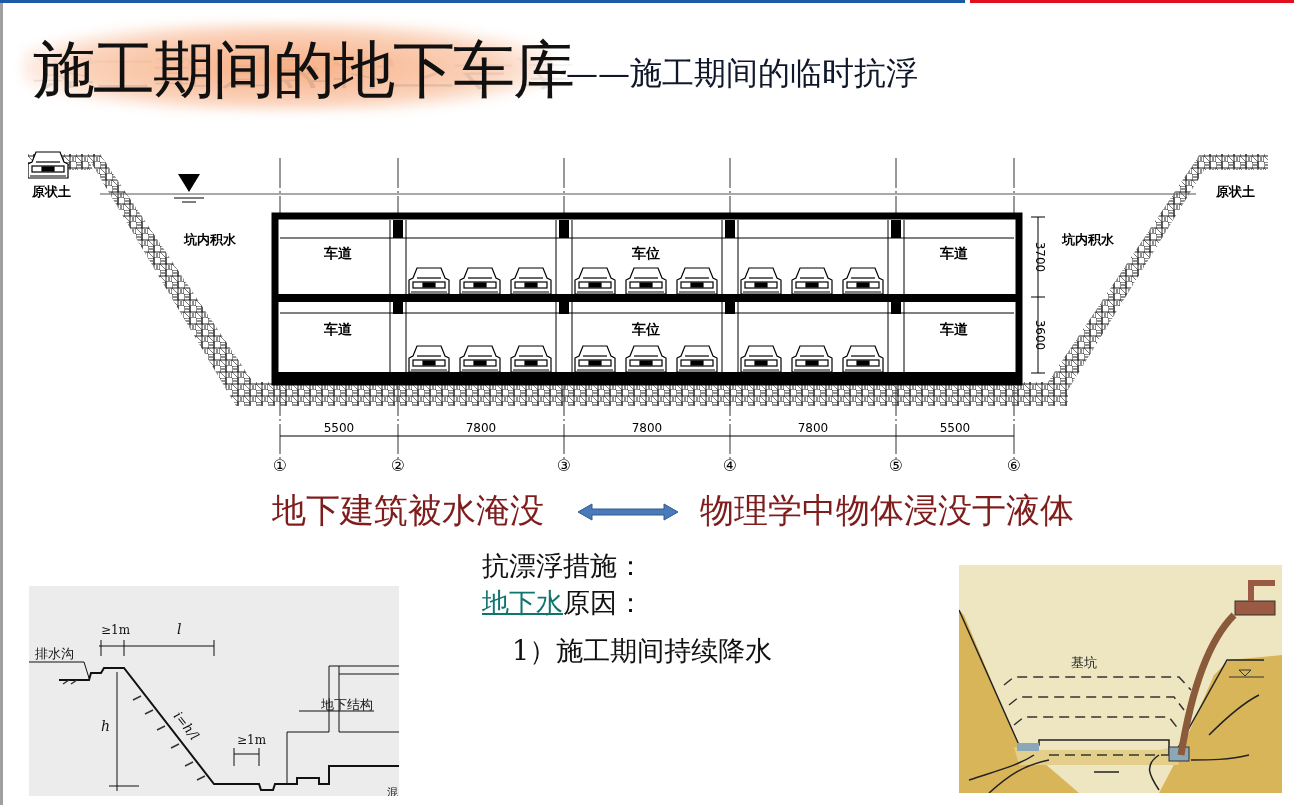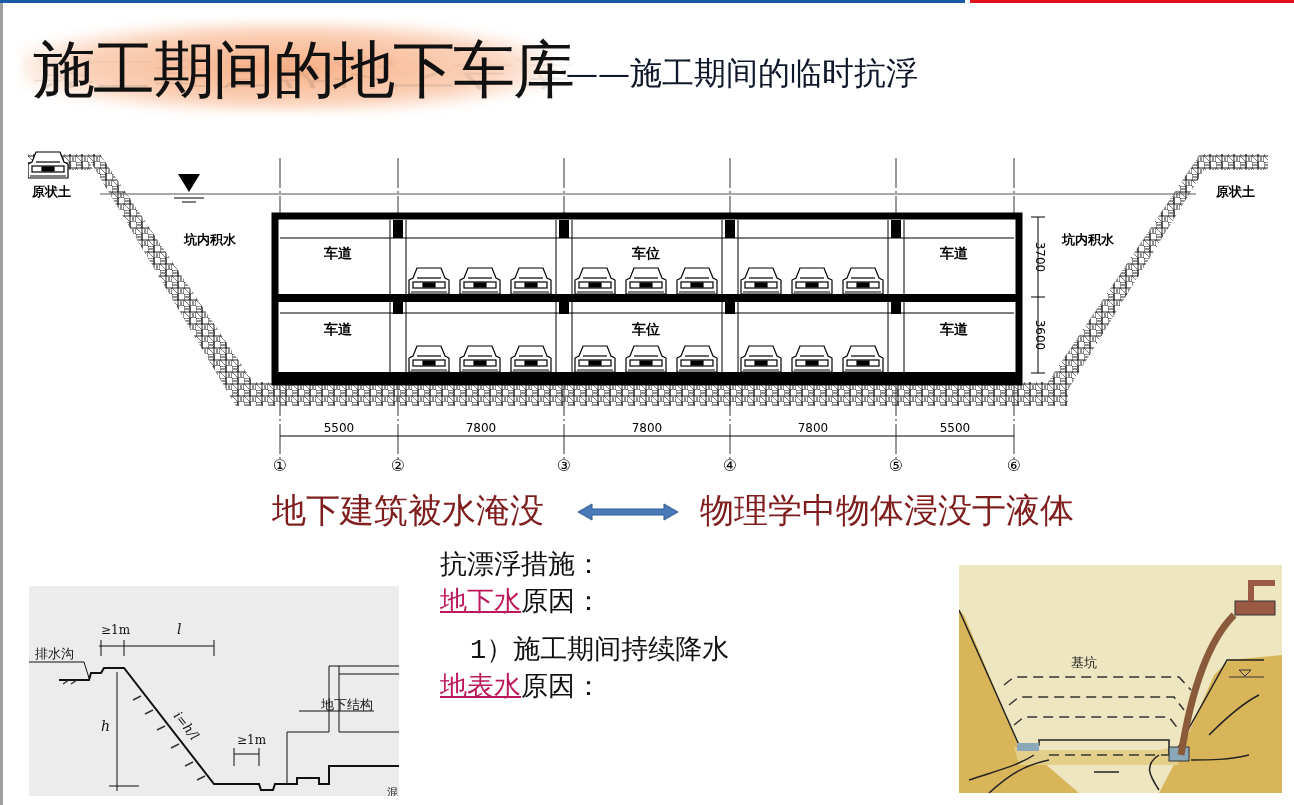--- a/index.html
+++ b/index.html
@@ -12,24 +12,24 @@
   .title-main { position:absolute; left:33px; top:28px; font-size:62px; letter-spacing:-2px; color:#111; font-family:"DejaVu Serif", serif; line-height:84px; white-space:nowrap; }
   .title-reflect { position:absolute; left:33px; top:96px; font-size:62px; letter-spacing:-2px; color:#000; opacity:0.12; transform:scaleY(-0.55); transform-origin:top; line-height:84px; white-space:nowrap;
     -webkit-mask-image:linear-gradient(to bottom, rgba(0,0,0,1), rgba(0,0,0,0)); }
   .title-sub { position:absolute; left:566px; top:52px; font-size:32px; color:#0f172a; white-space:nowrap; }
   .diagram { position:absolute; left:28px; top:150px; width:1240px; height:330px; }
   .text-label { font-family:"DejaVu Sans", sans-serif; font-weight:bold; }
   .compare { position:absolute; top:488px; font-size:34px; color:#7f1d1d; white-space:nowrap; }
   .compare.left { left:272px; }
   .compare.right { left:700px; }
   .arrow { position:absolute; left:578px; top:502px; width:100px; height:20px; }
-  .measures { position:absolute; left:440px; top:548px; font-size:27px; line-height:36.5px; color:#111;font-family:Liberation Mono, monospace; }
+  .measures { position:absolute; left:482px; top:548px; font-size:27px; line-height:36.5px; color:#111; }
   .measures .row { white-space:nowrap; }
   .measures .indent { padding-left:30px;margin-top:12px; }
-  .measures .red { color:#be185d; text-decoration:underline; text-decoration-thickness:2px; }
+  .measures .red { color:#0f766e; text-decoration:underline; text-decoration-thickness:2px; }
   .img-slope { position:absolute; left:29px; top:586px; width:370px; height:210px; background:#ececec; }
   .img-pit { position:absolute; left:959px; top:565px; width:323px; height:228px; background:#e9dfb0; }
 </style>
 </head>
 <body>
 
 <div class="leftbar"></div>
 <div class="topbar-blue"></div>
 <div class="topbar-red"></div>
 
@@ -171,21 +171,20 @@
 <div class="compare left">地下建筑被水淹没</div>
 <svg class="arrow" viewBox="0 0 100 20">
   <polygon points="0,10 14,2 14,7 86,7 86,2 100,10 86,18 86,13 14,13 14,18" fill="#4a7ab8" stroke="#2e5a94" stroke-width="1"></polygon>
 </svg>
 <div class="compare right">物理学中物体浸没于液体</div>
 
 <div class="measures">
   <div class="row">抗漂浮措施：</div>
   <div class="row"><span class="red">地下水</span><span>原因：</span></div>
   <div class="row indent">1）施工期间持续降水</div>
-  <div class="row"><span class="red">地表水</span><span>原因：</span></div>
 </div>
 
 <svg class="img-slope" viewBox="0 0 370 210">
   <rect width="370" height="210" fill="#ececec"></rect>
   <g stroke="#111" stroke-width="2" fill="none">
     <polyline points="30,94 60,94 62,87 72,87 75,82 95,82 185,198 230,198 232,204 244,204 246,198 268,198 268,192 290,192 290,198 300,198 300,180 370,180"></polyline>
   </g>
   <g stroke="#111" stroke-width="1" fill="none">
     <polyline points="258,198 258,146 300,146 300,80 370,80"></polyline>
     <polyline points="310,80 310,88 370,88"></polyline>

